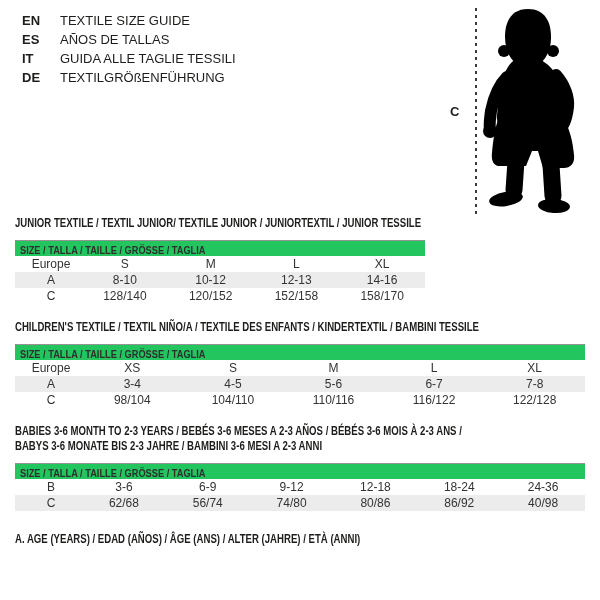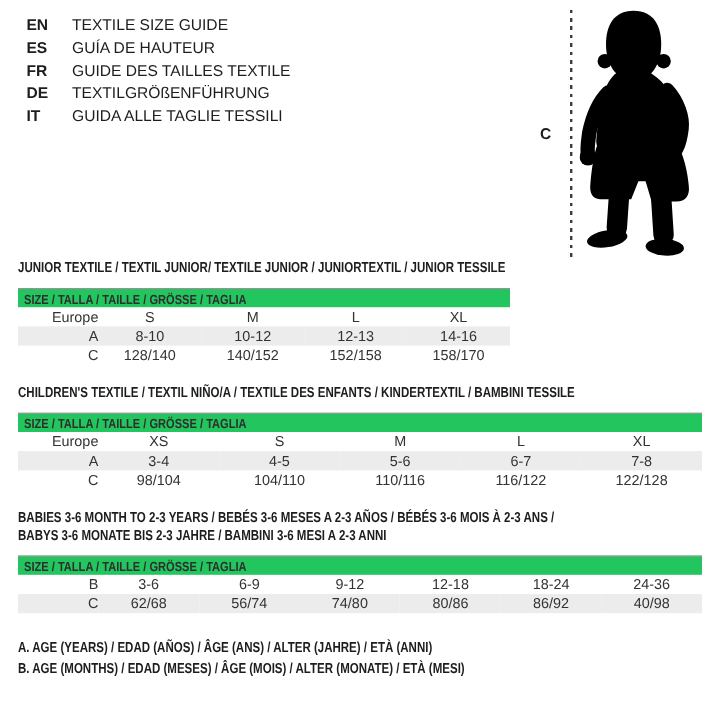--- a/index.html
+++ b/index.html
@@ -26,50 +26,46 @@
   .section-title { font-size:12px; font-weight:bold; line-height:15px; margin-bottom:9px; white-space:nowrap; }
   #section-2 .section-title { }
   .cond { display:inline-block; transform:scaleX(0.8); transform-origin:0 50%; white-space:nowrap; }
   .thead { height:15px; line-height:15px; background:#22c55e; border-top:1px solid #949494; padding-left:5px; }
   .thead .cond { font-size:11px; font-weight:bold; color:#2e2e2e; transform:scaleX(0.84); }
   .size-table { display:table; width:100%; table-layout:fixed; }
   .t-row { display:table-row; }
   .t-row.shade .t-cell { background:#ececec; }
   .t-cell { display:table-cell; height:16px; line-height:16px; font-size:12px;
     color:#333; text-align:center; vertical-align:middle; }
-  .t-cell.label { width:62px; text-align:right; padding-left:5px; }
+  .t-cell.label { width:62px; text-align:center; padding-left:5px; }
   
   .legend { position:absolute; left:15px; top:530px; }
   .legend-line { height:18px; line-height:18px; font-size:12px; font-weight:bold; white-space:nowrap; }
 </style>
 </head>
 <body>
 
 <div class="canvas">
 
   <div class="languages">
       <div class="lang-row">
         <span class="lang-code">EN</span>
         <span class="lang-text">TEXTILE SIZE GUIDE</span>
       </div>
       <div class="lang-row">
         <span class="lang-code">ES</span>
-        <span class="lang-text">GUÍA DE HAUTEUR</span>
+        <span class="lang-text">AÑOS DE TALLAS</span>
       </div>
       <div class="lang-row">
-        <span class="lang-code">FR</span>
-        <span class="lang-text">GUIDE DES TAILLES TEXTILE</span>
+        <span class="lang-code">IT</span>
+        <span class="lang-text">GUIDA ALLE TAGLIE TESSILI</span>
       </div>
       <div class="lang-row">
         <span class="lang-code">DE</span>
         <span class="lang-text">TEXTILGRÖßENFÜHRUNG</span>
-      </div>
-      <div class="lang-row">
-        <span class="lang-code">IT</span>
-        <span class="lang-text">GUIDA ALLE TAGLIE TESSILI</span>
       </div>
     </div>
 
   <div class="figure">
     <div class="dash-line"></div>
     <div class="c-label">C</div>
     <svg class="baby" width="114" height="212" viewBox="0 0 114 212" aria-hidden="true">
       <g fill="#000">
 
         <circle cx="21" cy="46" r="6"></circle>
@@ -112,21 +108,21 @@
         <div class="t-row shade">
           <div class="t-cell label">A</div>
           <div class="t-cell">8-10</div>
           <div class="t-cell">10-12</div>
           <div class="t-cell">12-13</div>
           <div class="t-cell">14-16</div>
         </div>
         <div class="t-row">
           <div class="t-cell label">C</div>
           <div class="t-cell">128/140</div>
-          <div class="t-cell">140/152</div>
+          <div class="t-cell">120/152</div>
           <div class="t-cell">152/158</div>
           <div class="t-cell">158/170</div>
         </div>
       </div>
     </section>
   <section class="section" id="section-1">
       <div class="section-title">
         <div><span class="cond">CHILDREN'S TEXTILE / TEXTIL NIÑO/A / TEXTILE DES ENFANTS / KINDERTEXTIL / BAMBINI TESSILE</span></div>
       </div>
       <div class="thead"><span class="cond">SIZE / TALLA / TAILLE / GRÖSSE / TAGLIA</span></div>
@@ -180,16 +176,15 @@
           <div class="t-cell">74/80</div>
           <div class="t-cell">80/86</div>
           <div class="t-cell">86/92</div>
           <div class="t-cell">40/98</div>
         </div>
       </div>
     </section>
 
   <div class="legend">
       <div class="legend-line"><span class="cond">A. AGE (YEARS) / EDAD (AÑOS) / ÂGE (ANS) / ALTER (JAHRE) / ETÀ (ANNI)</span></div>
-      <div class="legend-line"><span class="cond">B. AGE (MONTHS) / EDAD (MESES) / ÂGE (MOIS) / ALTER (MONATE) / ETÀ (MESI)</span></div>
     </div>
 
 </div>
 
 </body></html>

